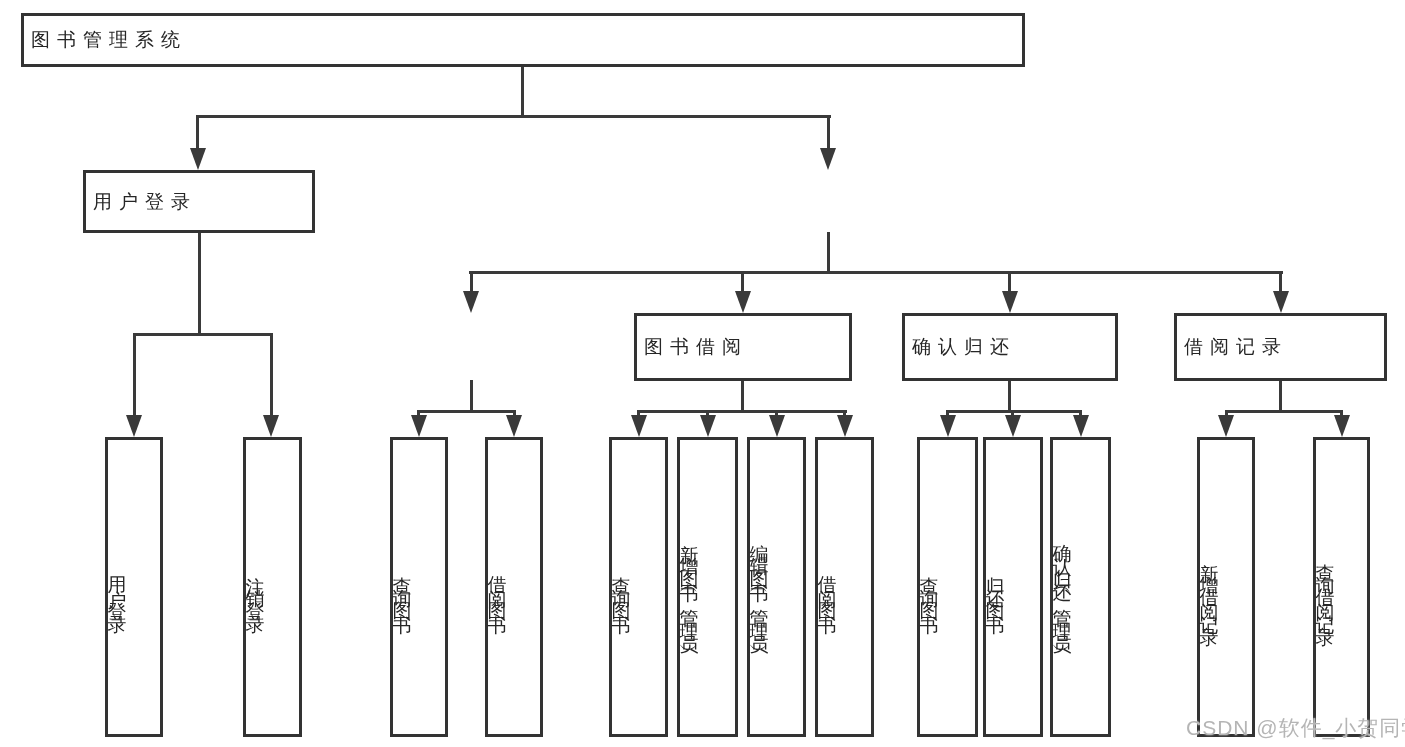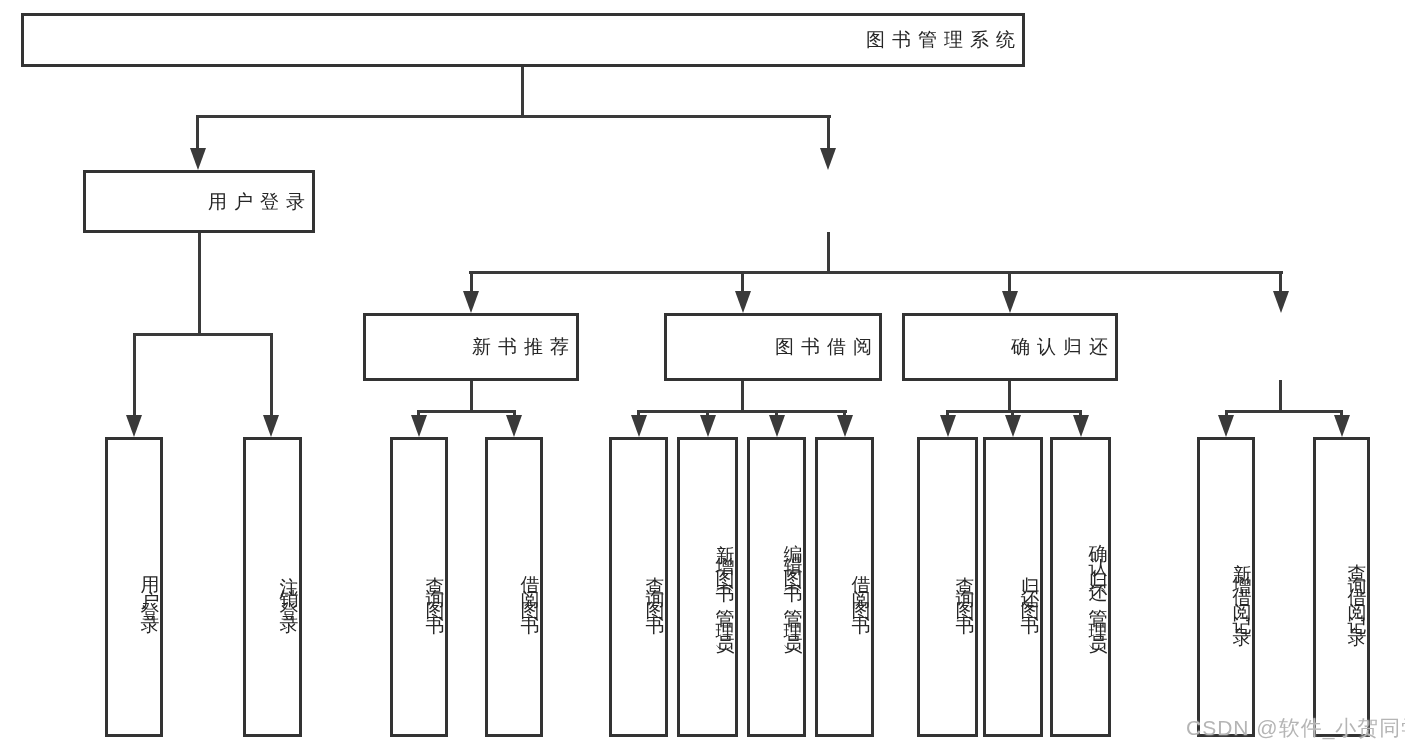--- a/index.html
+++ b/index.html
@@ -1,21 +1,21 @@
 <!DOCTYPE html>
 <html><head>
 <meta charset="utf-8">
 <style>
   html,body { margin:0; padding:0; background:#ffffff; }
   body { width:1405px; height:747px; position:relative; overflow:hidden;
          font-family:"Liberation Sans","DejaVu Sans",sans-serif; }
   .canvas { position:absolute; left:0; top:0; width:1405px; height:747px; background:#ffffff; }
 
   .node { position:absolute; box-sizing:border-box; border:3px solid #333333; background:#ffffff;
-          display:flex; align-items:center; justify-content:flex-end; color:#262626; z-index:2; }
+          display:flex; align-items:center; justify-content:flex-start; color:#262626; z-index:2; }
   .node .lbl { font-size:19px; letter-spacing:7px; text-indent:7px; white-space:nowrap; }
   .node.vert .lbl { writing-mode:vertical-lr; text-orientation:mixed;
                     letter-spacing:13px; text-indent:0; line-height:1; }
 
   .hline { position:absolute; height:3px; background:#3a3a3a; z-index:1; }
   .vline { position:absolute; width:3px; background:#3a3a3a; z-index:1; }
   .arrow { position:absolute; width:0; height:0; z-index:1;
            border-left:8px solid transparent; border-right:8px solid transparent;
            border-top:22px solid #3a3a3a; }
 
@@ -54,28 +54,28 @@
   <div class="hline" style="left:469px; top:271px; width:814px"></div>
   <div class="vline" style="left:470px; top:271px; height:24px"></div>
   <div class="arrow" style="left:463px; top:291px"></div>
   <div class="vline" style="left:741px; top:271px; height:24px"></div>
   <div class="arrow" style="left:735px; top:291px"></div>
   <div class="vline" style="left:1008px; top:271px; height:24px"></div>
   <div class="arrow" style="left:1002px; top:291px"></div>
   <div class="vline" style="left:1279px; top:271px; height:24px"></div>
   <div class="arrow" style="left:1273px; top:291px"></div>
 
-  <div class="node" style="left:363px; top:313px; width:216px; height:68px">
-    <span class="lbl">新书推荐</span>
-  </div>
-  <div class="node" style="left:664px; top:313px; width:218px; height:68px">
+  <div class="node" style="left:634px; top:313px; width:218px; height:68px">
     <span class="lbl">图书借阅</span>
   </div>
   <div class="node" style="left:902px; top:313px; width:216px; height:68px">
     <span class="lbl">确认归还</span>
+  </div>
+  <div class="node" style="left:1174px; top:313px; width:213px; height:68px">
+    <span class="lbl">借阅记录</span>
   </div>
 
   <div class="vline" style="left:470px; top:380px; height:33px"></div>
   <div class="hline" style="left:417px; top:410px; width:99px"></div>
   <div class="vline" style="left:417px; top:410px; height:8px"></div>
   <div class="arrow" style="left:411px; top:415px"></div>
   <div class="vline" style="left:513px; top:410px; height:8px"></div>
   <div class="arrow" style="left:506px; top:415px"></div>
 
   <div class="vline" style="left:741px; top:380px; height:33px"></div>

